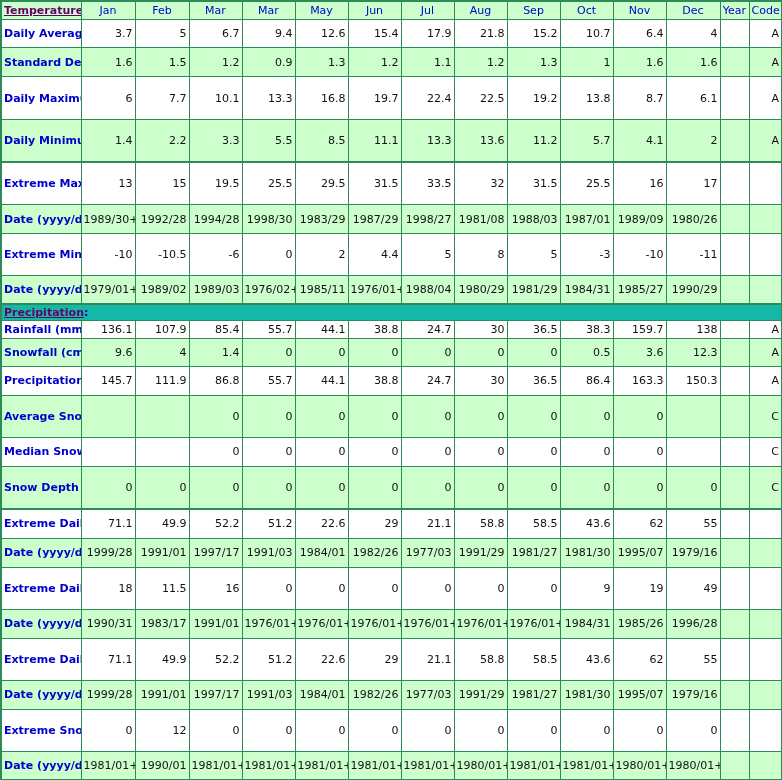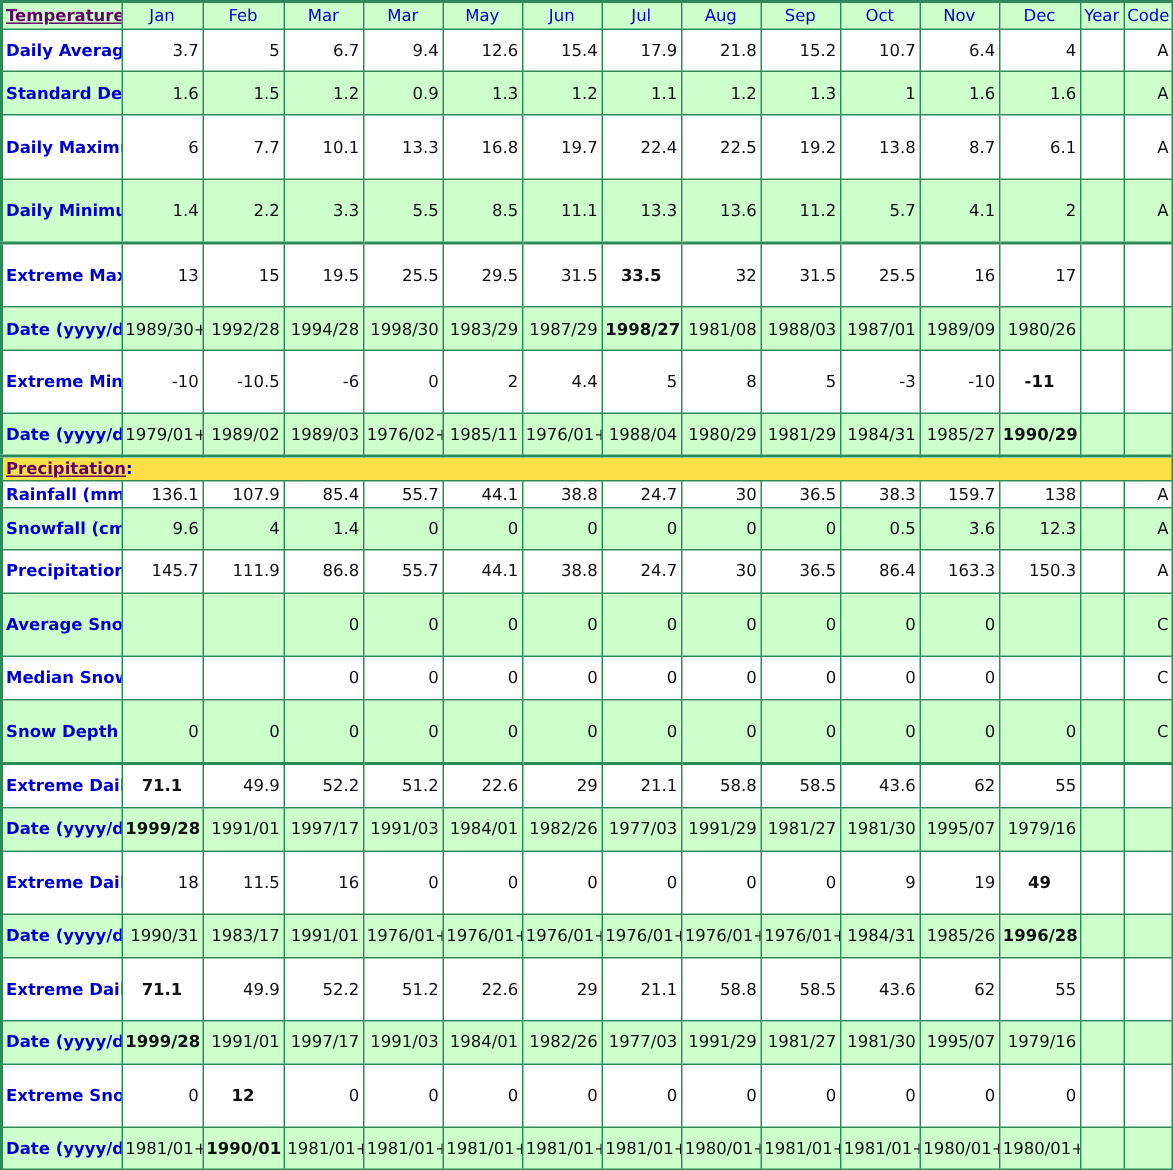--- a/index.html
+++ b/index.html
@@ -26,27 +26,27 @@
     height: 15px;
   }
   th.rowlabel {
     color: #0000cc;
     font-weight: bold;
     text-align: left;
     white-space: normal;
     vertical-align: middle;
   }
   td.val { text-align: right; color: #111111; vertical-align: middle; }
-  td.val.bold { font-weight: bold; text-align: center; }
+  td.val.bold { font-weight: normal; }
   td.code { text-align: right; color: #111111; }
   tr.white td, tr.white th.rowlabel { background: #ffffff; }
   tr.green td, tr.green th.rowlabel { background: #ccffcc; }
   tr.section-start td, tr.section-start th { border-top: 2px solid #2e8b57; }
   td.section-header {
-    background: #fde047;
+    background: #14b8a6;
     text-align: left;
     font-weight: bold;
     color: #0000cc;
   }
   .section-link { color: #660066; text-decoration: underline; font-weight: bold; cursor: pointer; }
   .colon { color: #0000cc; font-weight: bold; }
   th.corner { background: #ccffcc; text-align: left; }
 </style>
 </head>
 <body>

